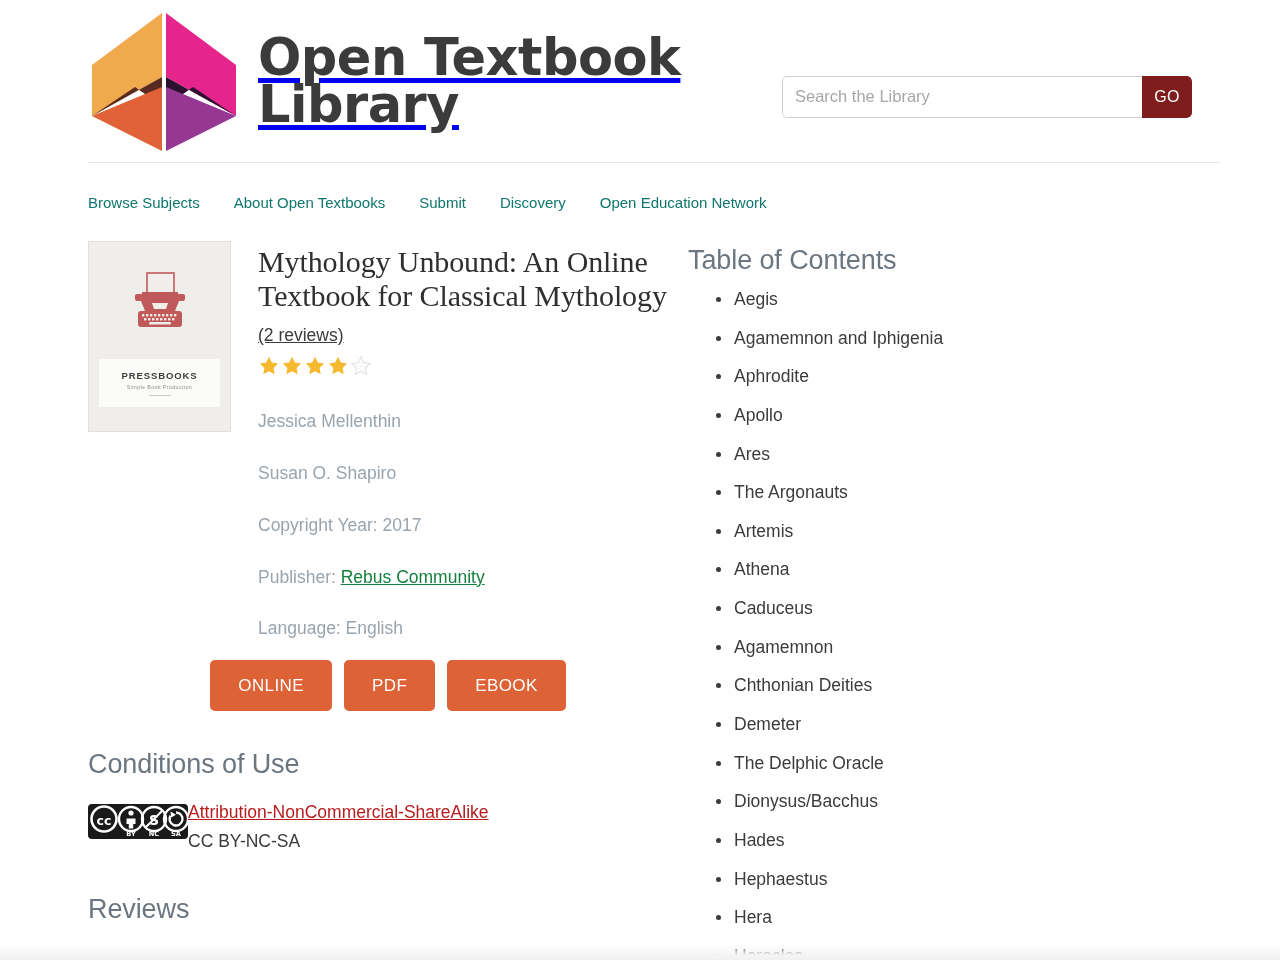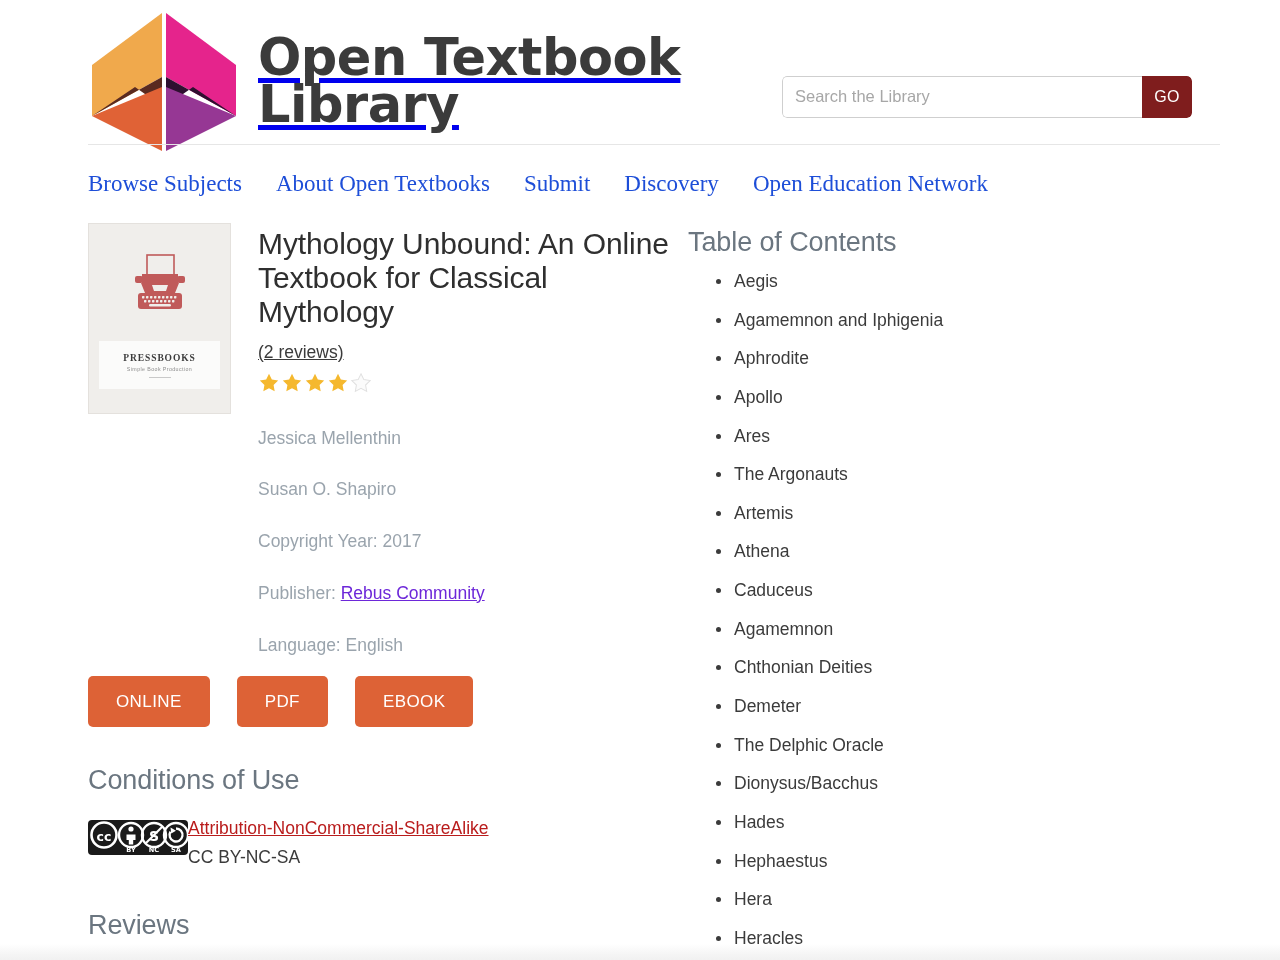--- a/index.html
+++ b/index.html
@@ -20,21 +20,21 @@
   .page {
     width: 1280px;
     height: 960px;
     position: relative;
     overflow: hidden;
   }
 
   
   .header {
     position: relative;
-    height: 145px;
+    height: 163px;
     padding: 0 88px;
   }
 
   .header-inner {
     display: flex;
     align-items: center;
     justify-content: space-between;
     height: 163px;
   }
 
@@ -112,25 +112,25 @@
   
   .nav {
     padding: 0 88px;
     height: 78px;
     display: flex;
     align-items: center;
     gap: 34px;
   }
 
   .nav a {
-    font-size: 23px;
-    color: #1d4ed8;
+    font-size: 15px;
+    color: #0f766e;
     text-decoration: none;
     white-space: nowrap;
-    font-family: Liberation Serif, serif;
+    font-family: Liberation Sans, sans-serif;
   }
 
   
   .main {
     padding: 0 88px;
     display: flex;
     gap: 0;
   }
 
   .col-left { width: 600px; flex: 0 0 600px; }
@@ -160,41 +160,42 @@
     top: 117px;
     height: 48px;
     background: #fbfbfa;
     display: flex;
     flex-direction: column;
     align-items: center;
     justify-content: center;
     gap: 3px;
   }
   .press-title {
-    font-family: Liberation Serif, serif;
+    font-family: Liberation Sans, sans-serif;
     font-weight: bold;
     font-size: 9.5px;
     letter-spacing: 0.9px;
     color: #3c3c3c;
   }
   .press-sub {
     font-size: 5.3px;
     letter-spacing: 0.4px;
     color: #8d8d8d;
   }
   .press-dash { width: 22px; height: 1px; background: #c9c9c9; margin-top: 2px; }
 
   .book-meta { flex: 1 1 auto; padding-top: 4px; }
 
   .book-title {
     font-size: 30px;
     line-height: 1.14;
     color: #2f2f2f;
     font-weight: normal;
     letter-spacing: -0.1px;
+    font-family: Liberation Serif, serif;
   }
 
   .reviews-link {
     display: inline-block;
     margin-top: 12px;
     font-size: 17.5px;
     color: #3b3b3b;
     text-decoration: underline;
   }
 
@@ -202,33 +203,33 @@
 
   .meta-line {
     font-size: 17.5px;
     color: #9aa4ad;
     margin-top: 29px;
     line-height: 1.3;
   }
   .meta-line:first-of-type { margin-top: 17px; }
 
   .meta-link {
-    color: #6d28d9;
+    color: #15803d;
   }
 
   
   .section-h {
     font-size: 27px;
     font-weight: normal;
     color: #6b7680;
     margin-top: 38px;
     letter-spacing: -0.1px;
   }
 
-  .formats { display: flex; gap: 27px; margin-top: 20px; }
+  .formats { display: flex; gap: 12px; margin-top: 20px; justify-content: center; }
 
   .format-btn {
     background: #dd6236;
     color: #ffffff;
     border: none;
     border-radius: 5px;
     height: 51px;
     padding: 0 28px;
     font-size: 17px;
     letter-spacing: 0.4px;

